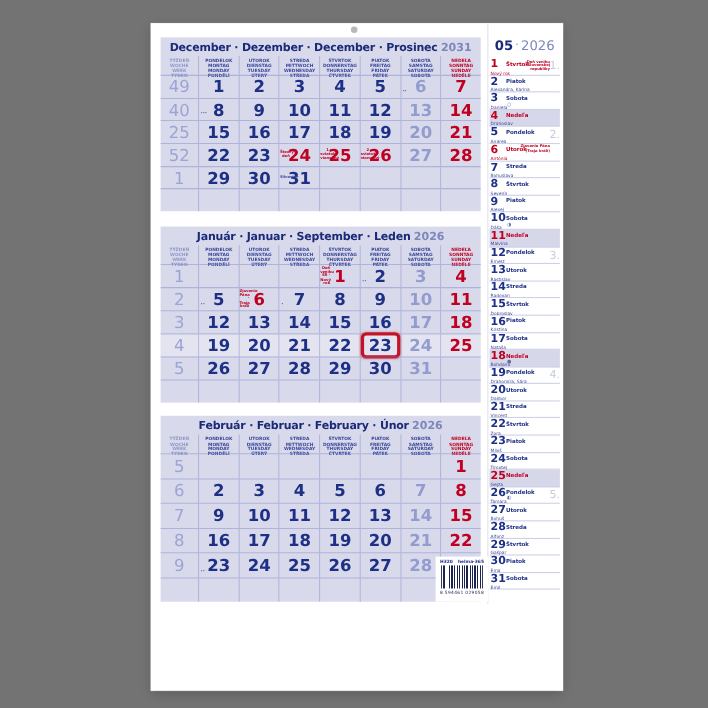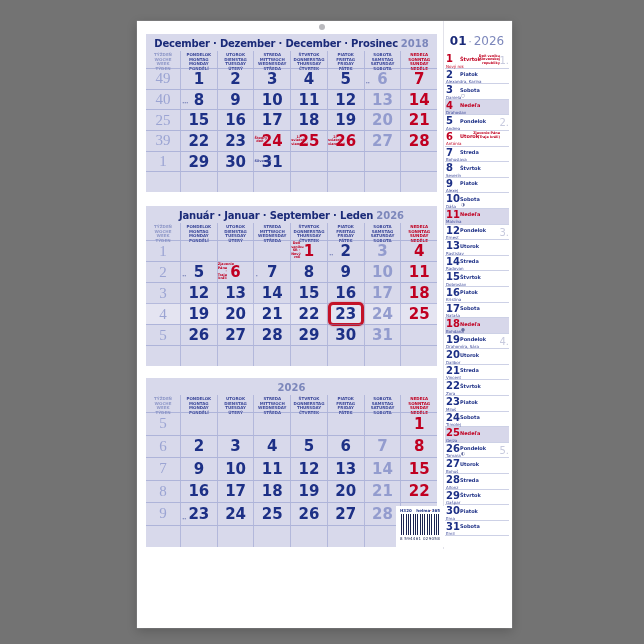--- a/index.html
+++ b/index.html
@@ -18,21 +18,21 @@
   .ptitle .y{font-weight:bold;font-size:10px;color:#7c87bb;}
   .phead{display:flex;height:17px;}
   .phc{flex:1;font-size:4px;line-height:1.15;text-align:center;color:#3b489a;white-space:pre-line;
        padding-top:2px;font-weight:bold;border-left:1px solid rgba(125,135,195,.40);}
   .phc.week{width:34px;flex:none;color:#8f98c8;border-left:none;}
   .phc.red{color:#c00021;}
   .pweeks{flex:1;display:flex;flex-direction:column;}
   .prow{flex:1;display:flex;border-top:1px solid rgba(125,135,195,.45);position:relative;}
   .prow.washed{background:rgba(255,255,255,.30);}
   .pwn{width:34px;display:flex;align-items:center;justify-content:center;
-       font-size:15px;color:#9ba4d3;font-family:Liberation Serif, serif;}
+       font-size:15px;color:#9ba4d3;}
   .pcell{flex:1;position:relative;display:flex;align-items:center;justify-content:center;
          border-left:1px solid rgba(125,135,195,.40);font-size:15px;font-weight:bold;color:#1d3086;}
   .pcell.sa .dnum{color:#939cce;}
   .pcell.su .dnum,.pcell.hol .dnum{color:#c00021;}
   .pcell .cellnote{position:absolute;left:0;top:50%;transform:translateY(-50%);width:9px;
         font-size:3.4px;line-height:1.05;color:#3b489a;font-weight:bold;text-align:right;}
   .pcell.hol .cellnote{color:#c00021;}
   .pcell .mark{position:absolute;left:1px;bottom:4px;font-size:4px;color:#5a67a8;font-weight:normal;letter-spacing:-0.5px;}
   .red-window{position:absolute;top:-2px;bottom:-2px;left:0;right:0;border:3px solid #c41228;
         border-radius:5px;pointer-events:none;box-shadow:0 0 2px rgba(180,20,40,.45);}
@@ -69,21 +69,21 @@
 
 <div class="scene">
   <div class="page">
     <div class="hole"></div>
     <div class="sheet-edge"></div>
 
     <div id="panels">
         <div class="panel p0">
           <div class="ptitle">
             <span class="m">December · Dezember · December · Prosinec</span>
-            <span class="y">2018</span>
+            <span class="y">2031</span>
           </div>
           <div class="phead">
             <div class="phc week">TÝŽDEŇ
 WOCHE
 WEEK
 TÝDEN</div>
             <div class="phc">PONDELOK
 MONTAG
 MONDAY
 PONDĚLÍ</div>
@@ -181,21 +181,21 @@
                 <span class="dnum">19</span>
               </div>
               <div class="pcell sa">
                 <span class="dnum">20</span>
               </div>
               <div class="pcell su">
                 <span class="dnum">21</span>
               </div>
             </div>
             <div class="prow">
-              <div class="pwn">39</div>
+              <div class="pwn">52</div>
               <div class="pcell wd">
                 <span class="dnum">22</span>
               </div>
               <div class="pcell wd">
                 <span class="dnum">23</span>
               </div>
               <div class="pcell hol">
                 <span class="cellnote">Štedrý deň</span>
                 <span class="dnum">24</span>
               </div>
@@ -408,20 +408,21 @@
               <div class="pcell "></div>
               <div class="pcell "></div>
               <div class="pcell "></div>
               <div class="pcell "></div>
               <div class="pcell "></div>
             </div>
           </div>
         </div>
         <div class="panel p2">
           <div class="ptitle">
+            <span class="m">Február · Februar · February · Únor</span>
             <span class="y">2026</span>
           </div>
           <div class="phead">
             <div class="phc week">TÝŽDEŇ
 WOCHE
 WEEK
 TÝDEN</div>
             <div class="phc">PONDELOK
 MONTAG
 MONDAY
@@ -568,21 +569,21 @@
               <div class="pcell "></div>
               <div class="pcell "></div>
               <div class="pcell "></div>
             </div>
           </div>
         </div>
       </div>
 
     <div class="strip">
       <div class="shead">
-        <span class="m">01</span>
+        <span class="m">05</span>
         <span class="dot">·</span>
         <span class="y">2026</span>
       </div>
       <div id="striprows">
           <div class="srow hol">
             <span class="sd">1</span>
             <span class="swd">Štvrtok</span>
             <span class="sname">Nový rok</span>
             <span class="snote">Deň vzniku Slovenskej republiky</span>
             <span class="sweek">1.</span>

